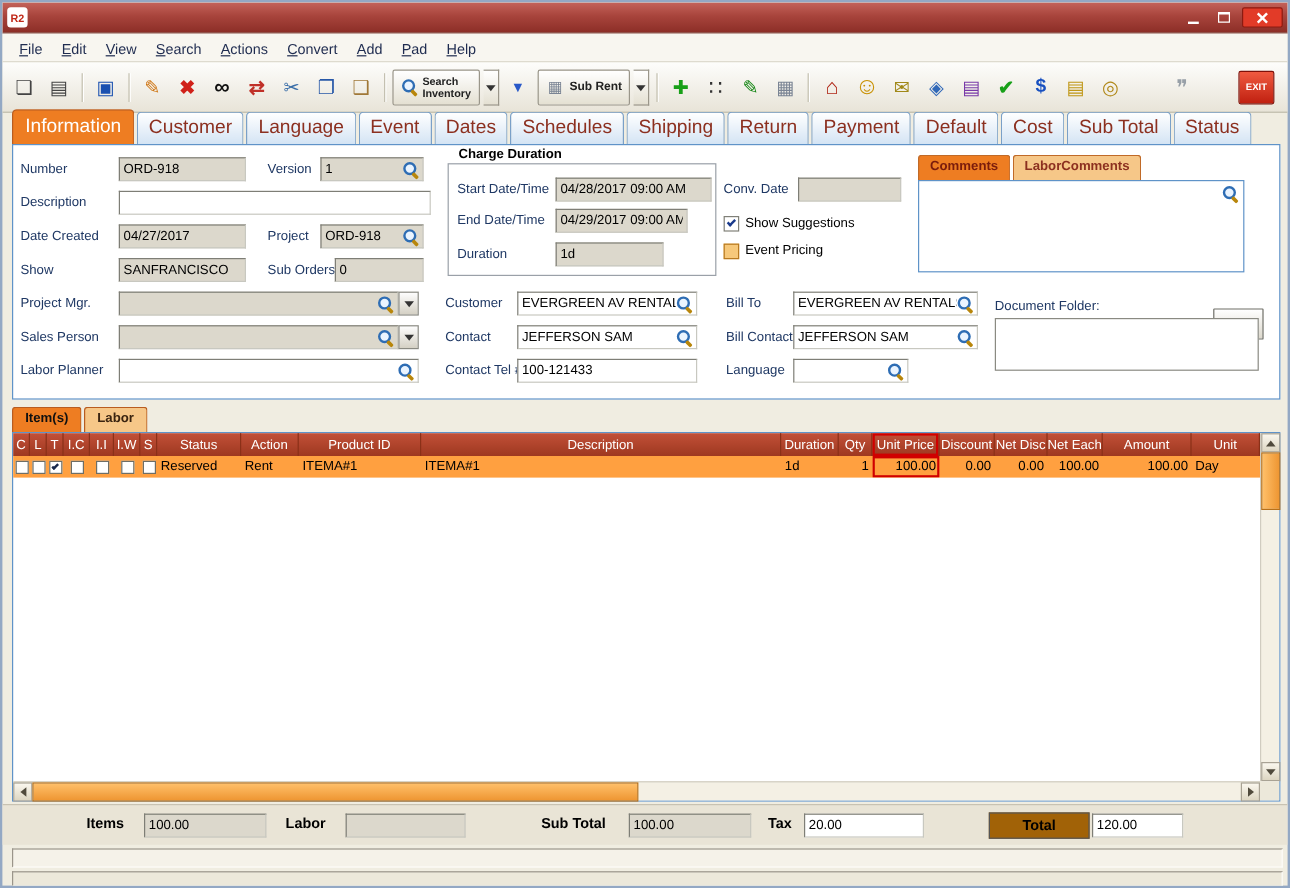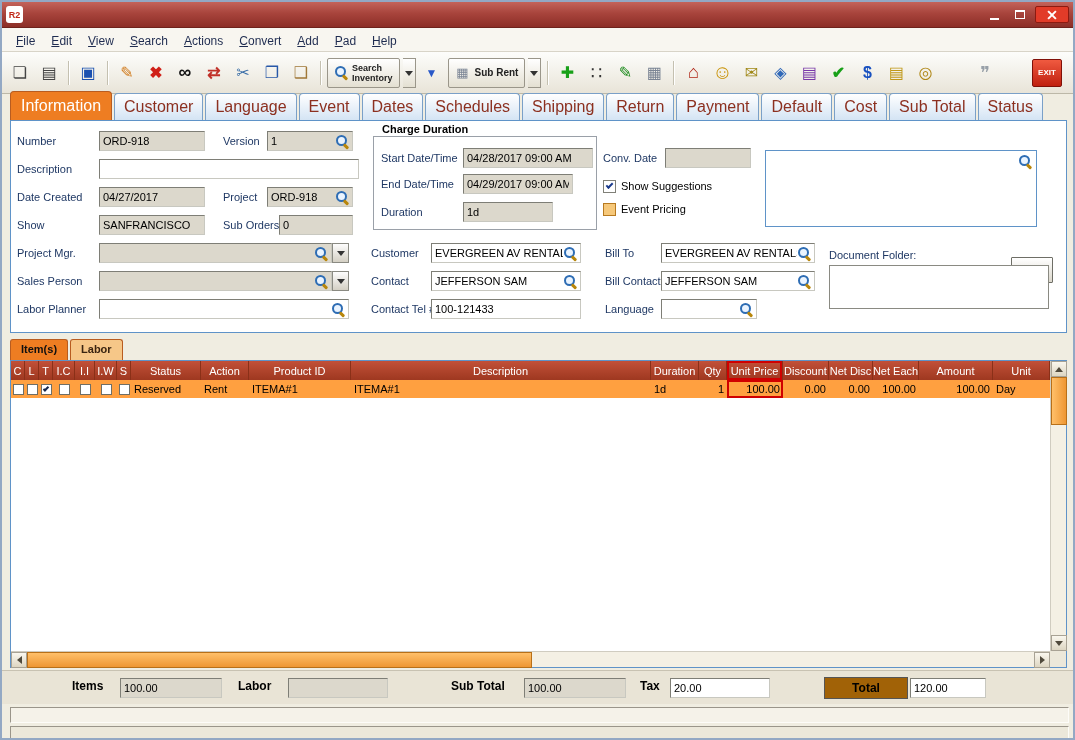--- a/index.html
+++ b/index.html
@@ -368,20 +368,24 @@
     <div class="lbl" style="left:360px;top:178px">Contact Tel #</div>
     <div class="fld" style="left:420px;top:178px;width:150px">
         <span class="fval">100-121433</span>
       </div>
     <div class="lbl" style="left:594px;top:178px">Language</div>
     <div class="fld" style="left:650px;top:178px;width:96px">
         <span class="fval"></span>
         <span class="mag"></span>
       </div>
 
+    <div class="ctabs" style="left:754px;top:8px">
+      <div class="ctab active">Comments</div>
+      <div class="ctab">LaborComments</div>
+    </div>
     <div class="comments-box" style="left:754px;top:29px;width:272px;height:77px">
       <span class="fval"></span>
       <span class="mag"></span>
     </div>
 
     <div class="lbl" style="left:818px;top:124px">Document Folder:</div>
     <div class="btn3d" style="left:1000px;top:136px;width:42px;height:26px">Reset</div>
     <div class="docbox" style="left:818px;top:144px;width:220px;height:44px"><span class="fval"></span></div>
   </div>
 

